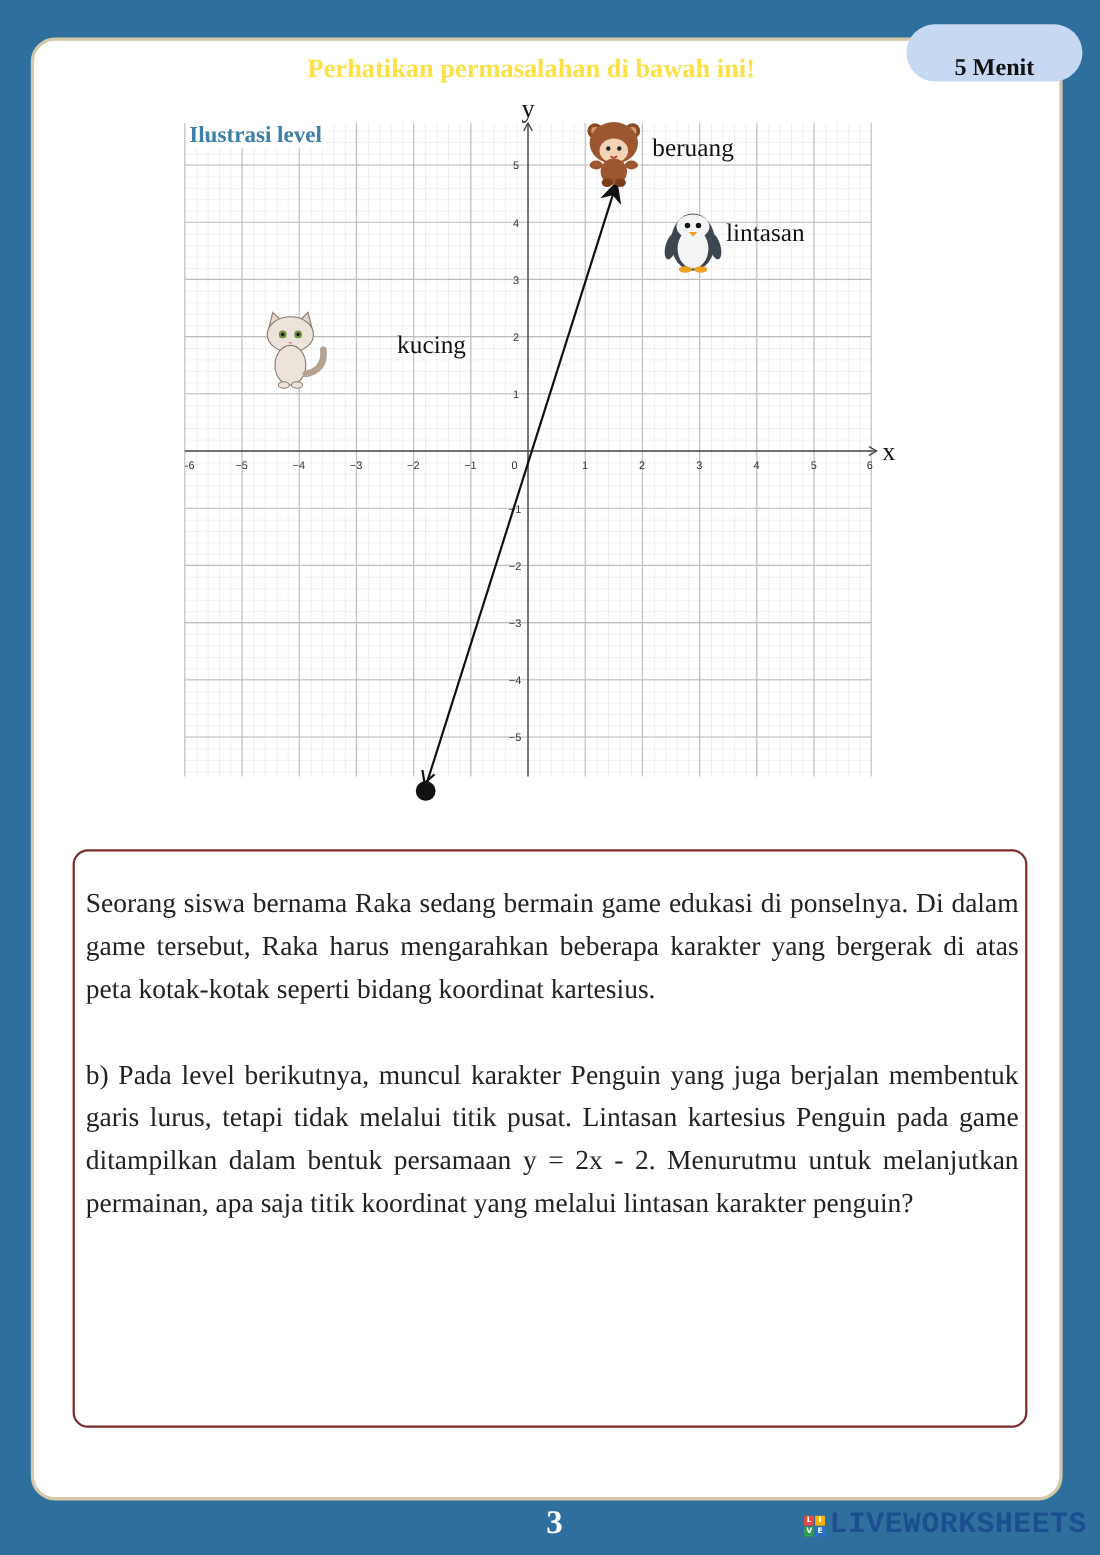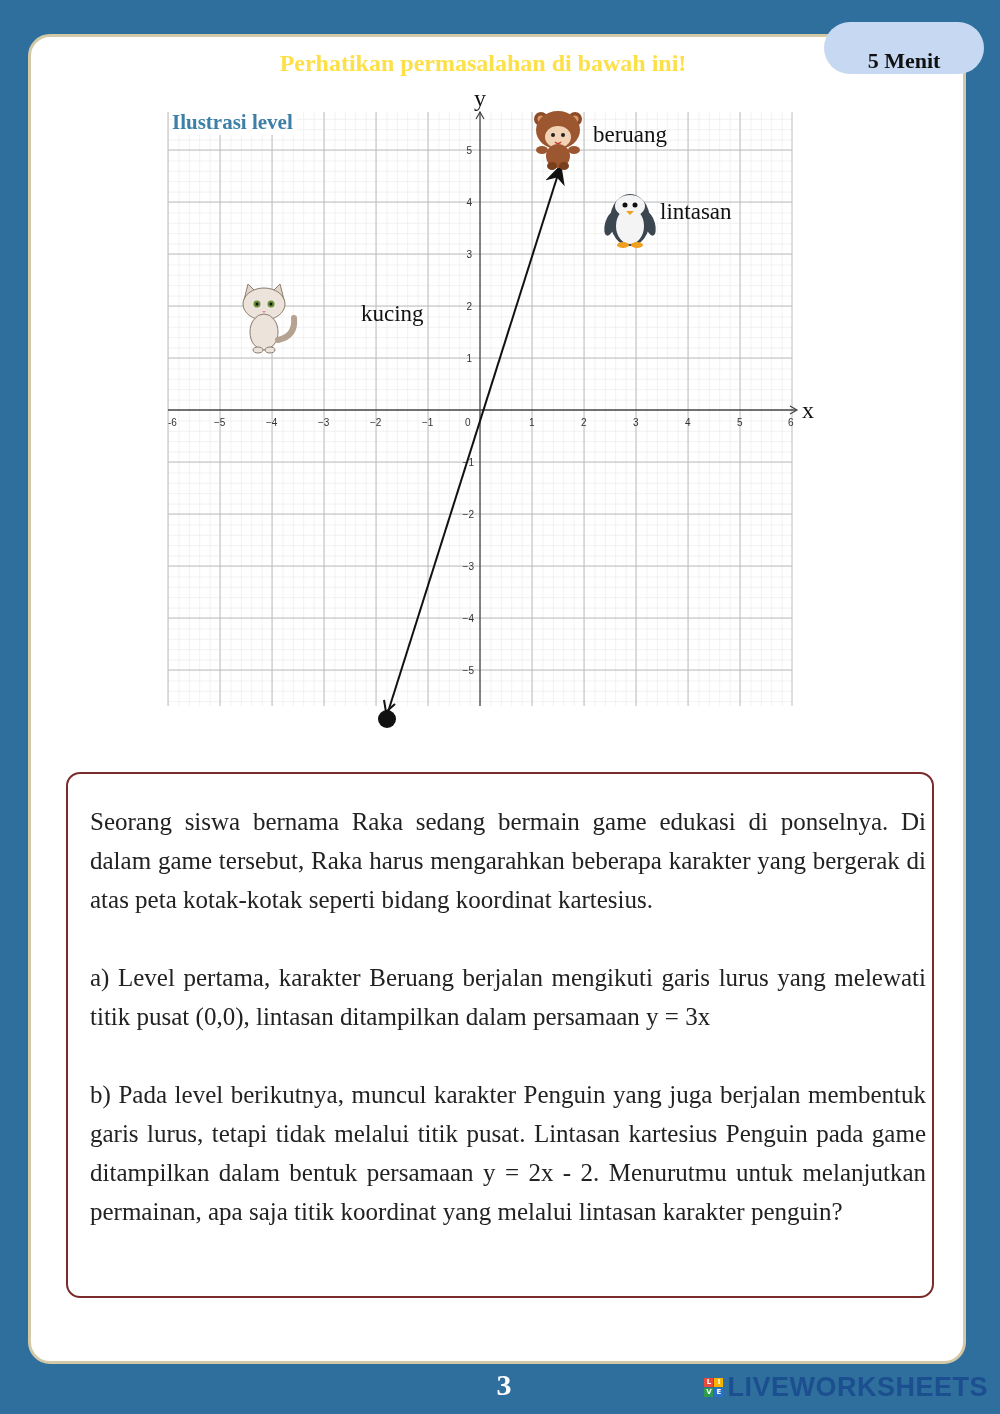--- a/index.html
+++ b/index.html
@@ -67,21 +67,21 @@
     border: 2.5px solid #7a2b2b;
     border-radius: 14px;
     box-sizing: border-box;
     padding: 28px 6px 0 6px;
     font-size: 25px;
     line-height: 39px;
     color: #222;
   }
   .para {
     text-align: justify;
-    margin: 0 0 39px 16px;
+    margin: 0 0 39px 4px;
   }
   .page-number {
     position: absolute;
     left: 0; width: 1008px;
     top: 1368px;
     text-align: center;
     font-weight: bold;
     font-size: 30px;
     color: #ffffff;
   }
@@ -92,21 +92,21 @@
     gap: 4px;
   }
   .brand-logo {
     display: grid;
     grid-template-columns: 9px 9px;
     grid-template-rows: 9px 9px;
     gap: 1px;
   }
   .brand-logo span { display: block; width: 9px; height: 9px; font-size: 7px; color:#fff; text-align:center; line-height:9px; font-family:"DejaVu Sans",sans-serif; font-weight:bold;}
   .brand-text {
-    font-family: Liberation Sans, sans-serif;
+    font-family: Liberation Mono, monospace;
     font-weight: bold;
     font-size: 27px;
     color: #1c4f8f;
     letter-spacing: 0.5px;
   }
 </style>
 </head>
 <body>
 
 <div class="page"></div>
@@ -242,21 +242,20 @@
     </g>
   </svg>
 
   <div class="char-label" style="left:593px; top:122px;">beruang</div>
   <div class="char-label" style="left:660px; top:199px;">lintasan</div>
   <div class="char-label" style="left:313px; top:301px;margin-left:48px;">kucing</div>
 </div>
 
 <div class="content-box">
   <p class="para">Seorang siswa bernama Raka sedang bermain game edukasi di ponselnya. Di dalam game tersebut, Raka harus mengarahkan beberapa karakter yang bergerak di atas peta kotak-kotak seperti bidang koordinat kartesius.</p>
-  <p class="para">a) Level pertama, karakter Beruang berjalan mengikuti garis lurus yang melewati titik pusat (0,0), lintasan ditampilkan dalam persamaan y = 3x</p>
   <p class="para">b) Pada level berikutnya, muncul karakter Penguin yang juga berjalan membentuk garis lurus, tetapi tidak melalui titik pusat. Lintasan kartesius Penguin pada game ditampilkan dalam bentuk persamaan y = 2x - 2. Menurutmu untuk melanjutkan permainan, apa saja titik koordinat yang melalui lintasan karakter penguin?</p>
 </div>
 
 <div class="page-number">3</div>
 
 <div class="brand">
   <div class="brand-logo">
     <span style="background:#e84b3c">L</span>
     <span style="background:#f5b400">I</span>
     <span style="background:#2e9b4f">V</span>

